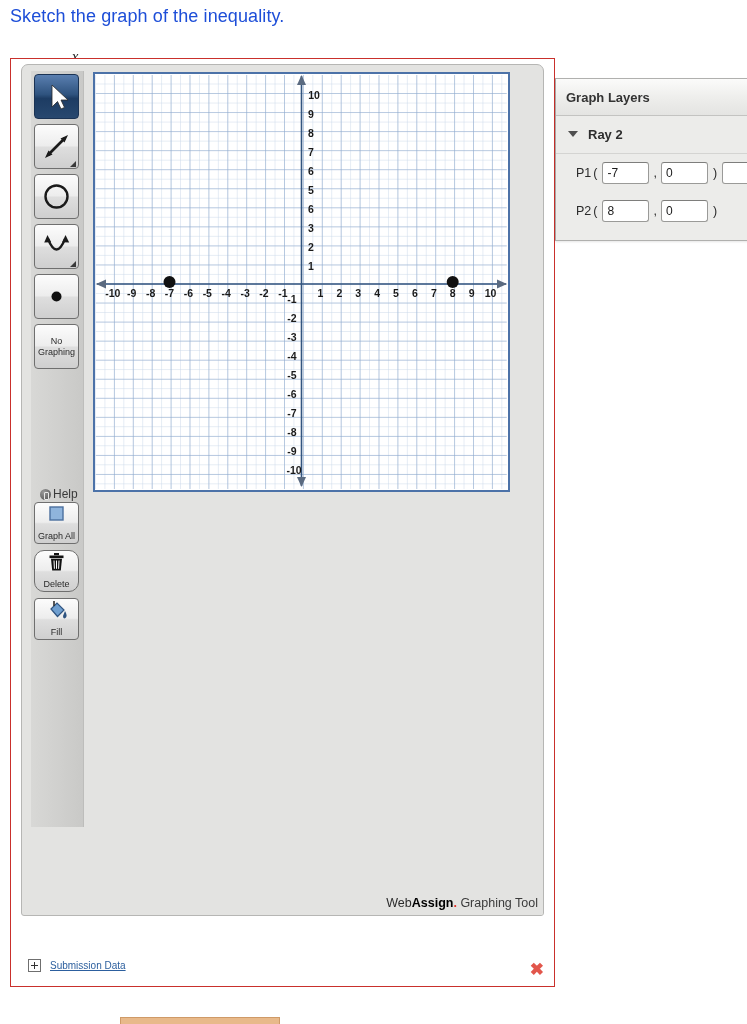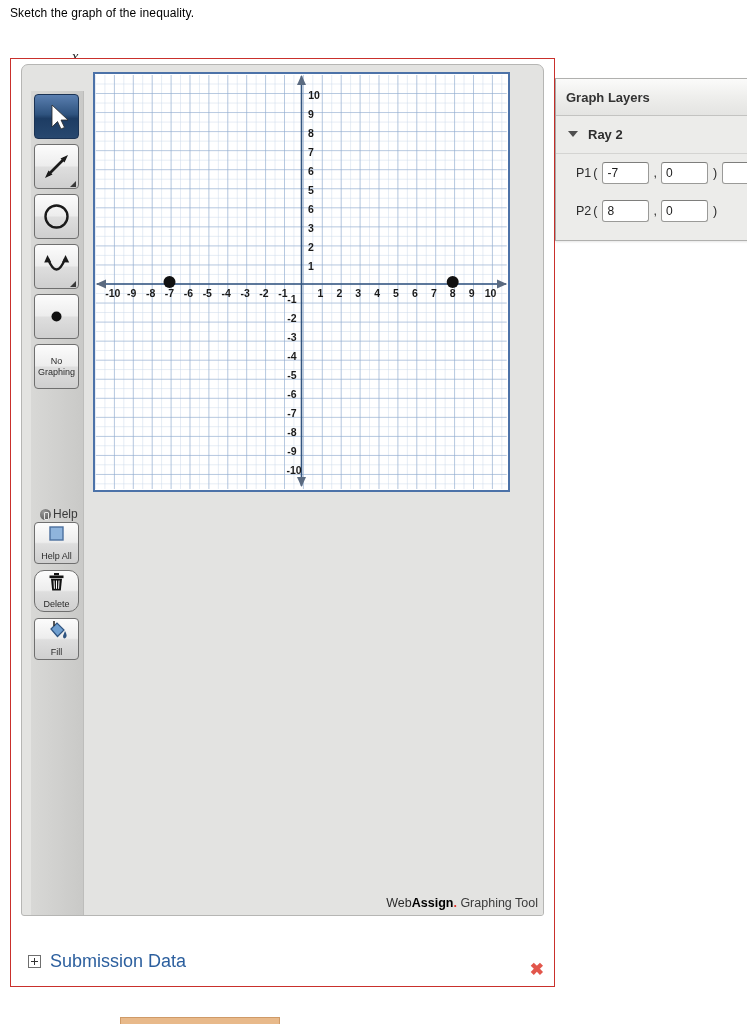--- a/index.html
+++ b/index.html
@@ -15,22 +15,22 @@
     font-size: 13px;
     color: #222222;
     overflow: hidden;
   }
 
   
   #prompt {
     position: absolute;
     left: 10px;
     top: 6px;
-    font-size: 12px;
-    color: #000000;
+    font-size: 18px;
+    color: #1d4ed8;
     letter-spacing: 0.1px;
   }
   #expr {
     position: absolute;
     left: 64px;
     top: 32px;
     font-size: 14px;
     color: #1a1a1a;
     white-space: pre;
   }
@@ -71,24 +71,23 @@
     box-sizing: border-box;
     overflow: hidden;
   }
 
   
   #toolbar {
     position: absolute;
     left: 9px;
     top: 6px;
     width: 52px;
-    height: 840px;
+    height: 756px;
     background: linear-gradient(to right,#d8d8d6 0%, #cfcfcd 60%, #c9c9c7 100%);
     border-right: 1px solid #bdbdbb;
-    margin-top: 20px;
   }
   .tool-btn {
     position: absolute;
     left: 3px;
     width: 45px;
     height: 45px;
     border: 1px solid #6f6f6f;
     border-radius: 4px;
     background: linear-gradient(to bottom,#fcfcfc 0%, #ededed 48%, #dedede 52%, #cfcfcf 100%);
     box-sizing: border-box;
@@ -277,22 +276,23 @@
     cursor: pointer;
   }
   #expand-box::before, #expand-box::after {
     content: "";
     position: absolute;
     background: #333333;
   }
   #expand-box::before { left: 2px; top: 4.5px; width: 7px; height: 1px; }
   #expand-box::after  { left: 5px; top: 1.5px; width: 1px; height: 7px; }
   #submission-link {
-    font-size: 18px;
+    font-size: 10px;
     color: #2c5f9e;
+    text-decoration: underline;
     cursor: pointer;
   }
 
   #close-x {
     position: absolute;
     right: 10px;
     bottom: 8px;
     font-size: 17px;
     font-weight: bold;
     color: #e2564b;
@@ -372,21 +372,21 @@
       </div>
 
       <div id="help-link">
         <span class="hicon"></span><span>Help</span>
       </div>
 
       <div class="tool-btn" id="btn-clear">
         <svg width="43" height="26" viewBox="0 0 43 26">
           <rect x="15" y="4" width="13" height="13" fill="#8fb4dc" stroke="#4b6f9e" stroke-width="1.4"></rect>
         </svg>
-        <span class="lbl">Help All</span>
+        <span class="lbl">Graph All</span>
       </div>
 
       <div class="tool-btn" id="btn-delete">
         <svg width="43" height="26" viewBox="0 0 43 26">
           <rect x="14.5" y="4.5" width="14" height="2.6" fill="#111111"></rect>
           <rect x="19" y="2" width="5" height="2.2" fill="#111111"></rect>
           <path d="M16 7.8 L17.2 19.5 L25.8 19.5 L27 7.8 Z" fill="#111111"></path>
           <g stroke="#ffffff" stroke-width="1">
               <line x1="19" y1="9.5" x2="19.4" y2="17.8"></line>
               <line x1="21.5" y1="9.5" x2="21.5" y2="17.8"></line>

